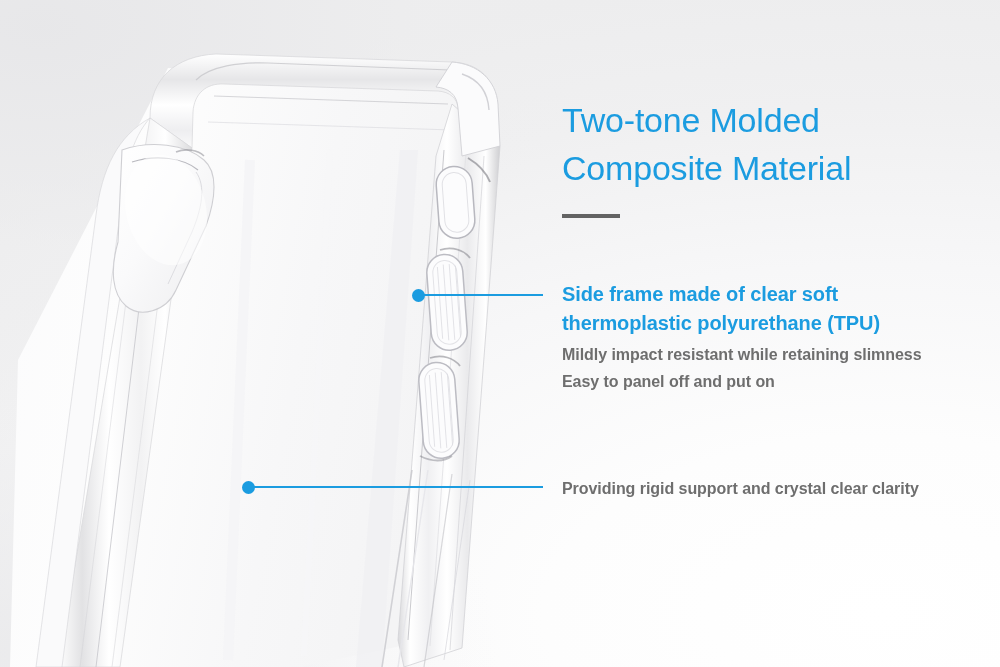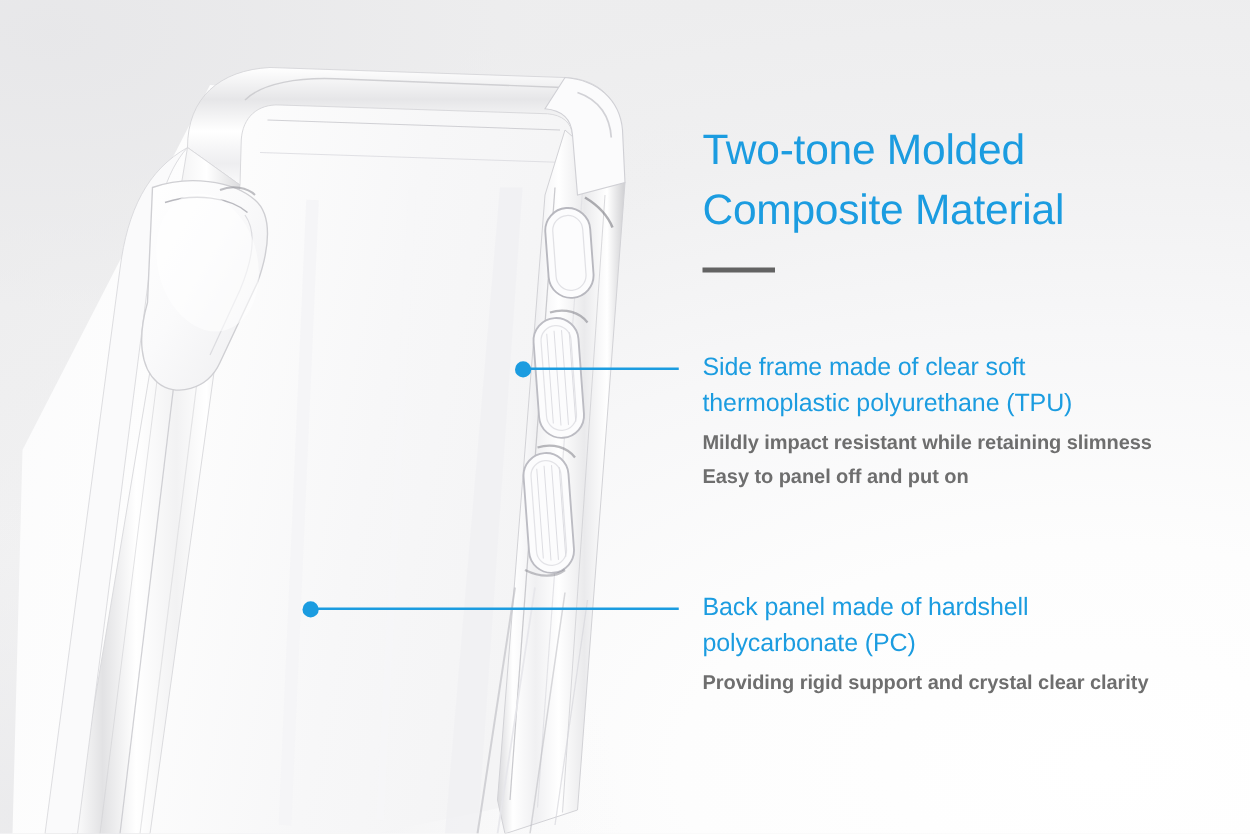--- a/index.html
+++ b/index.html
@@ -91,21 +91,21 @@
   }
 
   .feature { position: absolute; left: 0; width: 420px; }
   .feature-1 { top: 280px; }
   .feature-2 { top: 472px; }
 
   .feature-title {
     color: #1b9ce0;
     font-size: 20px;
     line-height: 29px;
-    font-weight: 400;
+    font-weight: 700;
     letter-spacing: -0.1px;
     white-space: pre-line;
     margin: 0;
   }
   .feature-sub {
     color: #6e6e6e;
     font-size: 16px;
     line-height: 27px;
     font-weight: 700;
     letter-spacing: -0.05px;
@@ -242,19 +242,17 @@
     <div class="rule"></div>
 
     <div class="feature feature-1">
       <p class="feature-title">Side frame made of clear soft
 thermoplastic polyurethane (TPU)</p>
       <p class="feature-sub first">Mildly impact resistant while retaining slimness</p>
       <p class="feature-sub">Easy to panel off and put on</p>
     </div>
 
     <div class="feature feature-2">
-      <p class="feature-title">Back panel made of hardshell
-polycarbonate (PC)</p>
       <p class="feature-sub first">Providing rigid support and crystal clear clarity</p>
     </div>
 
   </div>
 </div>
 
 </body></html>

